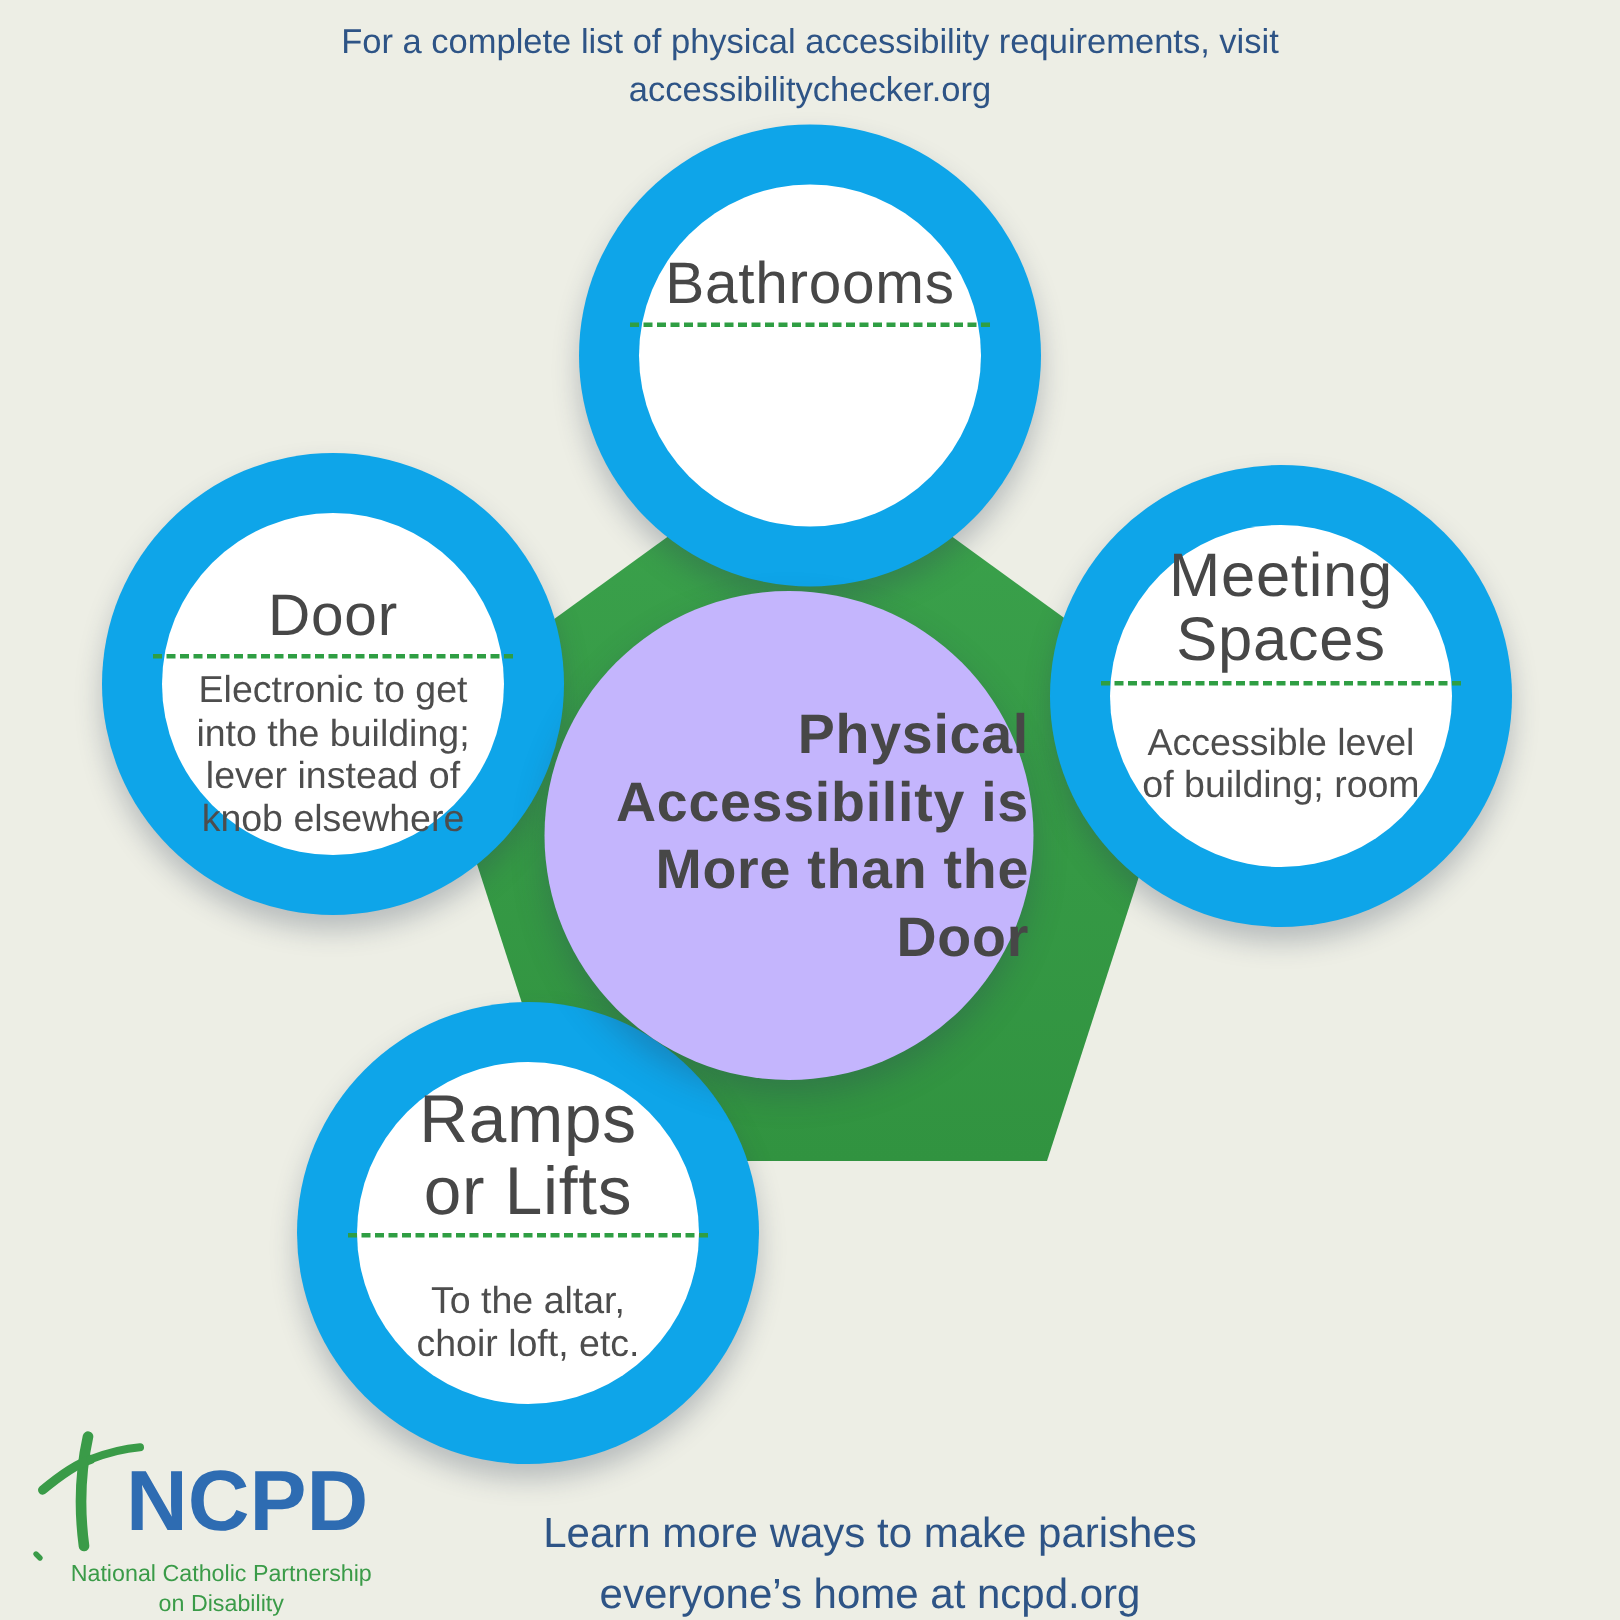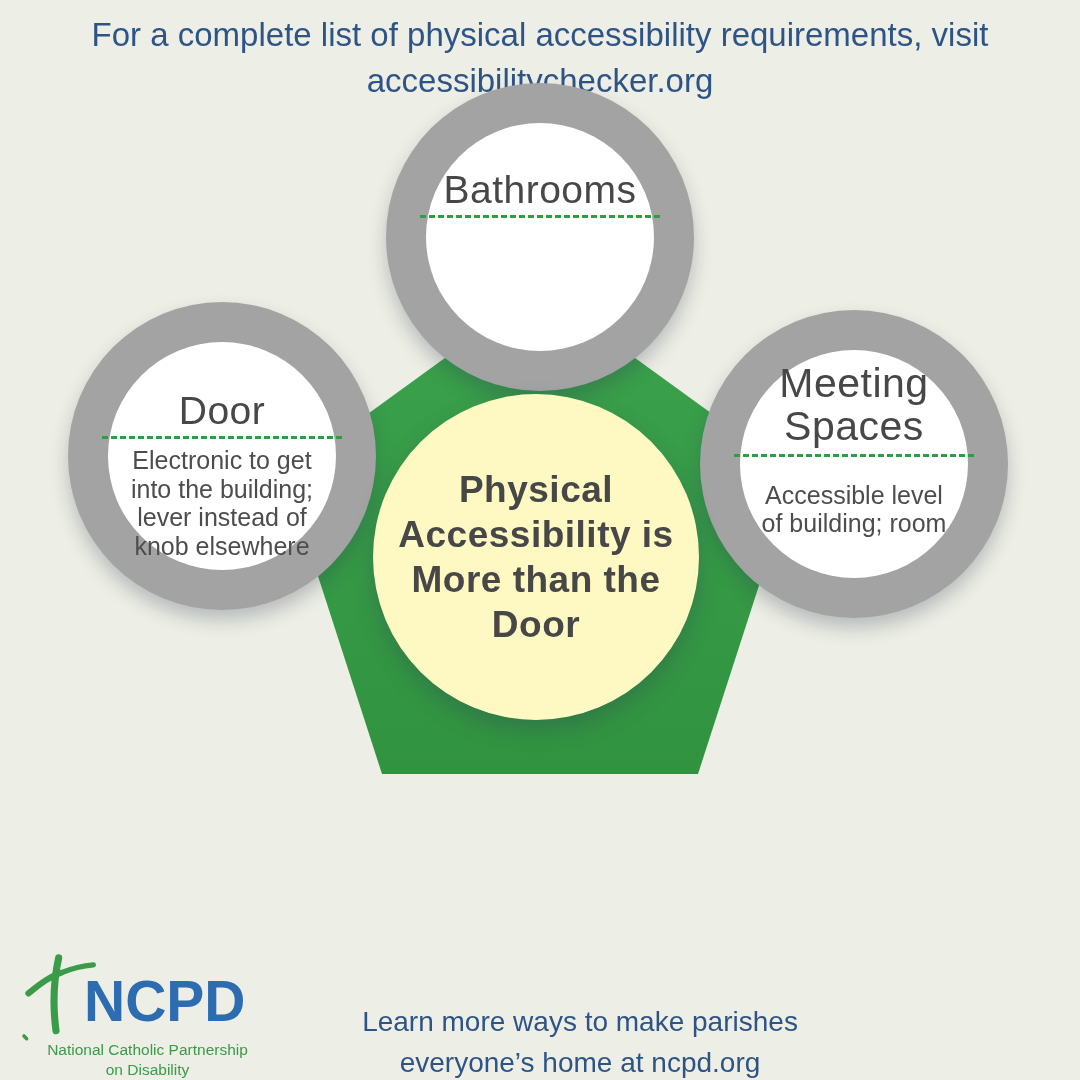--- a/index.html
+++ b/index.html
@@ -8,36 +8,36 @@
     background:#edeee5;
     font-family:"Liberation Sans","DejaVu Sans",sans-serif;
   }
   .stage{position:absolute;inset:0;width:1080px;height:1080px;}
 
   .ln{display:block;}
 
   
   .header{
     position:absolute;top:12px;left:0;width:1080px;
-    text-align:center;font-size:33px;line-height:1.38;
+    text-align:center;font-size:23px;line-height:1.38;
     color:#2e5486;font-weight:500;
   }
   .footer{
     position:absolute;top:1002px;left:300px;width:560px;
     text-align:center;font-size:28px;line-height:1.45;
     color:#2e5486;font-weight:500;
   }
 
   
   .pentagon{position:absolute;left:0;top:0;z-index:1;}
 
   
   .node{
     position:absolute;width:308px;height:308px;border-radius:50%;
-    background:#a3a3a3;z-index:2;
+    background:#0ea5e9;z-index:2;
     box-shadow:0 10px 18px rgba(45,60,85,.28);
   }
   .node .inner{
     position:absolute;inset:40px;border-radius:50%;background:#ffffff;
   }
   .node .content{
     position:absolute;left:-16px;right:-16px;text-align:center;z-index:3;
   }
   .node-bathrooms{left:386px;top:83px;}
   .node-doors{left:68px;top:302px;}
@@ -68,24 +68,24 @@
     color:#4d4d4d;font-size:25px;line-height:1.14;margin:4px auto 0;
   }
   .node-bathrooms .node-body{margin-top:4px;width:250px;}
   .node-doors .node-body{margin-top:7px;width:250px;}
   .node-meeting .node-body{margin-top:24px;width:240px;}
   .node-ramps .node-body{margin-top:28px;width:230px;}
   .node-pew .node-body{margin-top:14px;width:220px;}
 
   
   .center-circle{
-    position:absolute;left:373px;top:394px;width:326px;height:326px;
-    border-radius:50%;background:#fef9c3;z-index:4;
+    position:absolute;left:363px;top:394px;width:326px;height:326px;
+    border-radius:50%;background:#c4b5fd;z-index:4;
     box-shadow:0 10px 22px rgba(45,60,85,.30);
-    display:flex;align-items:center;justify-content:center;text-align:center;
+    display:flex;align-items:center;justify-content:center;text-align:right;
   }
   .center-title{
     font-size:37px;font-weight:700;color:#474747;line-height:1.22;
     letter-spacing:.5px;width:320px;
   }
 
   
   .logo{position:absolute;left:0;top:940px;width:280px;height:140px;z-index:5;padding-left:16px;}
   .logo-figure{position:absolute;left:16px;top:6px;}
   .logo-acronym{
@@ -151,20 +151,34 @@
         <span class="ln">Spaces</span>
       </div>
       <div class="dash"></div>
       <div class="node-body">
         <span class="ln">Accessible level</span>
         <span class="ln">of building; room</span>
       </div>
     </div>
   </div>
 
+  <div class="node node-ramps">
+    <div class="inner"></div>
+    <div class="content">
+      <div class="node-title">
+        <span class="ln">Ramps</span>
+        <span class="ln">or Lifts</span>
+      </div>
+      <div class="dash"></div>
+      <div class="node-body">
+        <span class="ln">To the altar,</span>
+        <span class="ln">choir loft, etc.</span>
+      </div>
+    </div>
+  </div>
 
 
   <div class="center-circle">
     <div class="center-title">
       <span class="ln">Physical</span>
       <span class="ln">Accessibility is</span>
       <span class="ln">More than the</span>
       <span class="ln">Door</span>
     </div>
   </div>

